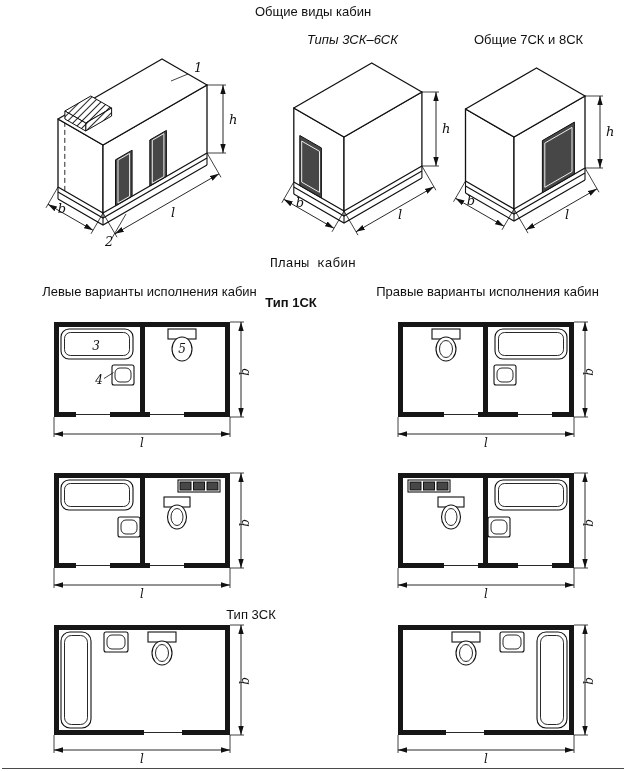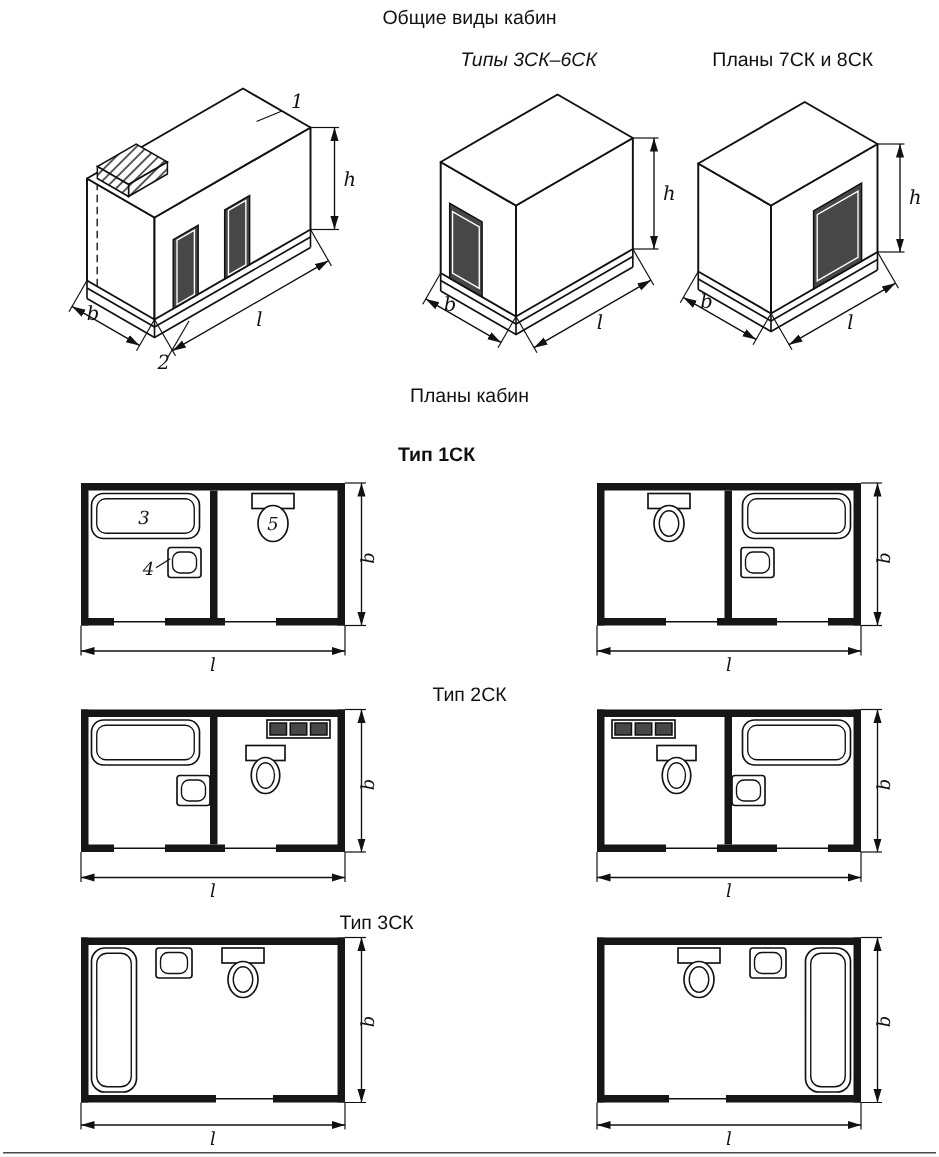--- a/index.html
+++ b/index.html
@@ -23,21 +23,21 @@
   .inset{fill:none;stroke:#fff;stroke-width:0.9;}
   .rule{position:absolute;height:1px;background:#4a4a4a;}
 </style>
 </head>
 <body>
 
 <div class="page">
 
   <div class="t" style="left:0;top:4px;width:626px;">Общие виды кабин</div>
   <div class="t" style="left:260px;top:32px;width:185px;font-style:italic;">Типы 3СК–6СК</div>
-  <div class="t" style="left:436px;top:32px;width:185px;">Планы 7СК и 8СК</div>
+  <div class="t" style="left:436px;top:32px;width:185px;">Общие 7СК и 8СК</div>
 
   <svg class="svgabs" style="left:8px;top:50px;" width="245" height="212" viewBox="0 0 245 212">
     <defs>
       <marker id="m1" markerWidth="11" markerHeight="8" refX="10" refY="4" orient="auto-start-reverse">
         <path d="M0,1 L10,4 L0,7 Z" fill="#111"></path>
       </marker>
       <pattern id="hp1" width="5" height="5" patternUnits="userSpaceOnUse" patternTransform="rotate(45)">
         <rect width="5" height="5" fill="#fff"></rect>
         <line x1="2.5" y1="0" x2="2.5" y2="5" stroke="#111" stroke-width="0.9"></line>
       </pattern>
@@ -173,24 +173,25 @@
       <text class="dtxt" x="31" y="152" text-anchor="middle">b</text>
     </g>
     <g>
       <line class="ext" x1="74" y1="156" x2="88" y2="180.2"></line>
       <line class="ext" x1="145" y1="115" x2="159" y2="139.2"></line>
       <line class="dim" x1="86" y1="176.8" x2="157" y2="135.8" marker-start="url(#m3)" marker-end="url(#m3)"></line>
       <text class="dtxt" x="127" y="166" text-anchor="middle">l</text>
     </g>
   </svg>
 
-  <div class="t" style="left:0;top:256px;width:626px;">Планы кабин</div>
+  <div class="t" style="left:0;top:256px;width:626px;font-family:Liberation Mono, monospace;">Планы кабин</div>
+  <div class="t" style="left:12px;top:284px;width:275px;">Левые варианты исполнения кабин</div>
+  <div class="t" style="left:350px;top:284px;width:275px;">Правые варианты исполнения кабин</div>
 
   <div class="t" style="left:0;top:295px;width:582px;font-weight:bold;">Тип 1СК</div>
-  <div class="t" style="left:0;top:455px;width:626px;">Тип 2СК</div>
   <div class="t" style="left:0;top:607px;width:502px;">Тип 3СК</div>
 
   <svg class="svgabs" style="left:52px;top:320px;" width="200" height="130" viewBox="0 0 200 130">
     <defs>
         <marker id="m4" markerWidth="11" markerHeight="8" refX="10" refY="4" orient="auto-start-reverse">
           <path d="M0,1 L10,4 L0,7 Z" fill="#111"></path>
         </marker>
       </defs>
     <g>
       <rect class="wall" x="2" y="2" width="176" height="5"></rect>

